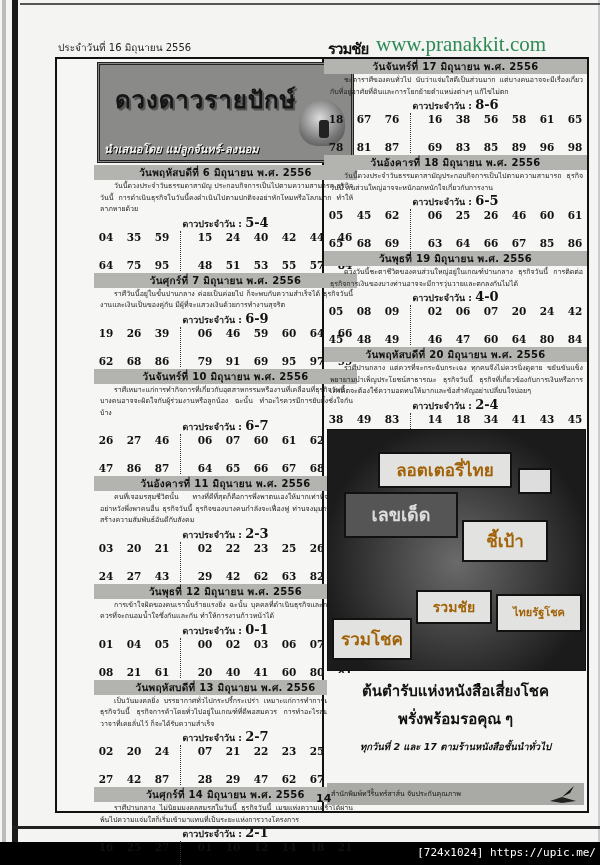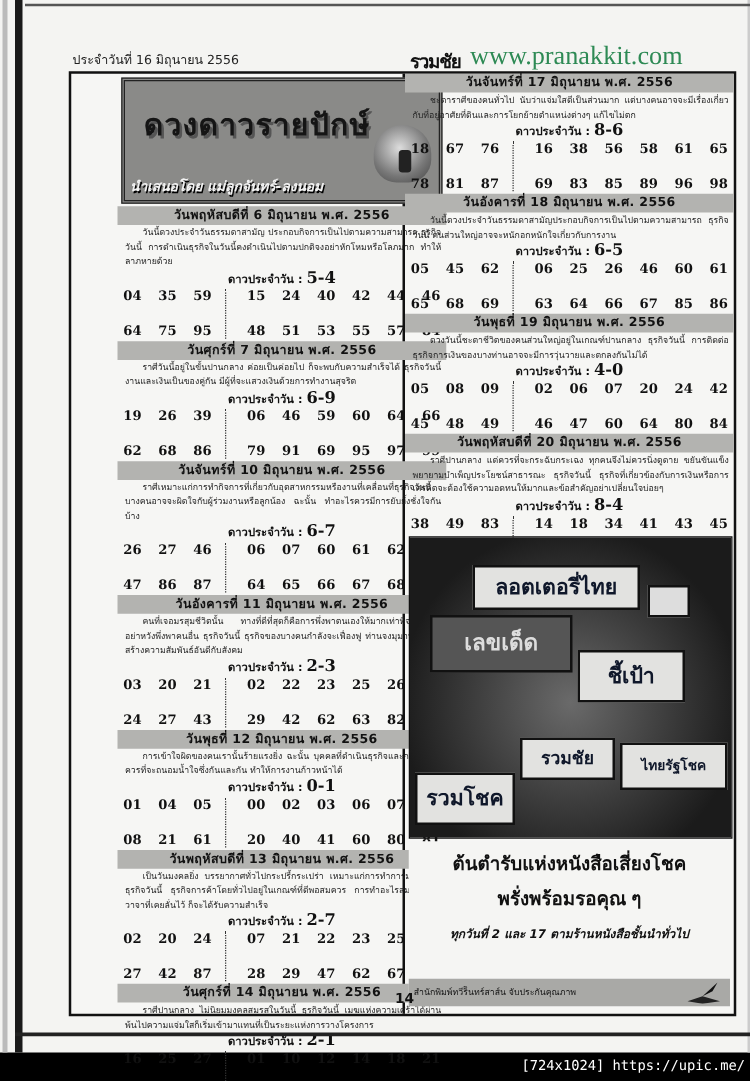--- a/index.html
+++ b/index.html
@@ -31,21 +31,21 @@
   .star-line{text-align:center;font-size:9px;line-height:13px;font-family:"DejaVu Sans",sans-serif;font-weight:bold;}
   .star-line .v{font-family:"DejaVu Serif",serif;font-size:13px;font-weight:bold;}
   .nums{display:flex;justify-content:center;font-family:"DejaVu Serif",serif;font-weight:bold;font-size:10.5px;line-height:12px;padding-bottom:2px;}
   .nums .g1,.nums .g2{display:grid;row-gap:16px;}
   .nums .g1{grid-template-columns:repeat(3,28px);}
   .nums .g2{grid-template-columns:repeat(6,28px);}
   .nums .sep{width:1px;border-left:1px dotted #333;margin:0 10px 0 4px;}
   .nums span{text-align:center;}
   .ad{position:absolute;left:3px;width:257px;}
   .adimg{top:370px;height:240px;background:radial-gradient(ellipse at 50% 55%,#6a6a6a,#1b1b1b 75%);border:1px solid #111;overflow:hidden;}
-  .np{position:absolute;background:#e2e2e0;border:2px solid #111;font-family:"DejaVu Sans",sans-serif;font-weight:bold;color:#0f172a;text-align:center;}
+  .np{position:absolute;background:#e2e2e0;border:2px solid #111;font-family:"DejaVu Sans",sans-serif;font-weight:bold;color:#a16207;text-align:center;}
   .adtext{top:614px;height:132px;background:#f5f5f3;}
   .adtext .l1{text-align:center;font-family:"DejaVu Sans",sans-serif;font-weight:bold;font-size:15px;margin-top:6px;}
   .adtext .l2{text-align:center;font-family:Liberation Serif, serif;font-weight:bold;font-size:15px;margin-top:4px;}
   .adtext .l3{text-align:center;font-family:"DejaVu Sans",sans-serif;font-weight:bold;font-style:italic;font-size:9.5px;margin-top:8px;}
   .adtext .foot{position:absolute;left:0;bottom:0;width:257px;height:22px;background:#a9a9a6;font-family:"DejaVu Sans",sans-serif;font-size:7px;line-height:22px;padding-left:4px;box-sizing:border-box;}
   .adtext .quill{position:absolute;right:6px;bottom:2px;width:30px;height:18px;}
   .pagenum{position:absolute;left:316px;top:792px;font-family:"DejaVu Sans",sans-serif;font-weight:bold;font-size:11px;}
   .watermark{position:absolute;right:4px;top:846px;font-family:"DejaVu Sans Mono",monospace;font-size:11px;color:#fff;}
 </style>
 </head>
@@ -376,21 +376,21 @@
                 <span>60</span>
                 <span>64</span>
                 <span>80</span>
                 <span>84</span>
               </div>
             </div>
           </div>
           <div>
             <div class="dayhead">วันพฤหัสบดีที่ 20 มิถุนายน พ.ศ. 2556</div>
             <div class="para">ราศีปานกลาง แต่ควรที่จะกระฉับกระเฉง ทุกคนจึงไม่ควรนิ่งดูดาย ขยันขันแข็งพยายามบำเพ็ญประโยชน์สาธารณะ ธุรกิจวันนี้ ธุรกิจที่เกี่ยวข้องกับการเงินหรือการเครดิตจะต้องใช้ความอดทนให้มากและข้อสำคัญอย่าเปลี่ยนใจบ่อยๆ</div>
-            <div class="star-line"><span>ดาวประจำวัน :</span> <span class="v">8-4</span></div>
+            <div class="star-line"><span>ดาวประจำวัน :</span> <span class="v">2-4</span></div>
             <div class="nums">
               <div class="g1">
                 <span>38</span>
                 <span>49</span>
                 <span>83</span>
                 <span>89</span>
                 <span>94</span>
                 <span>98</span>
               </div>
               <div class="sep"></div>

